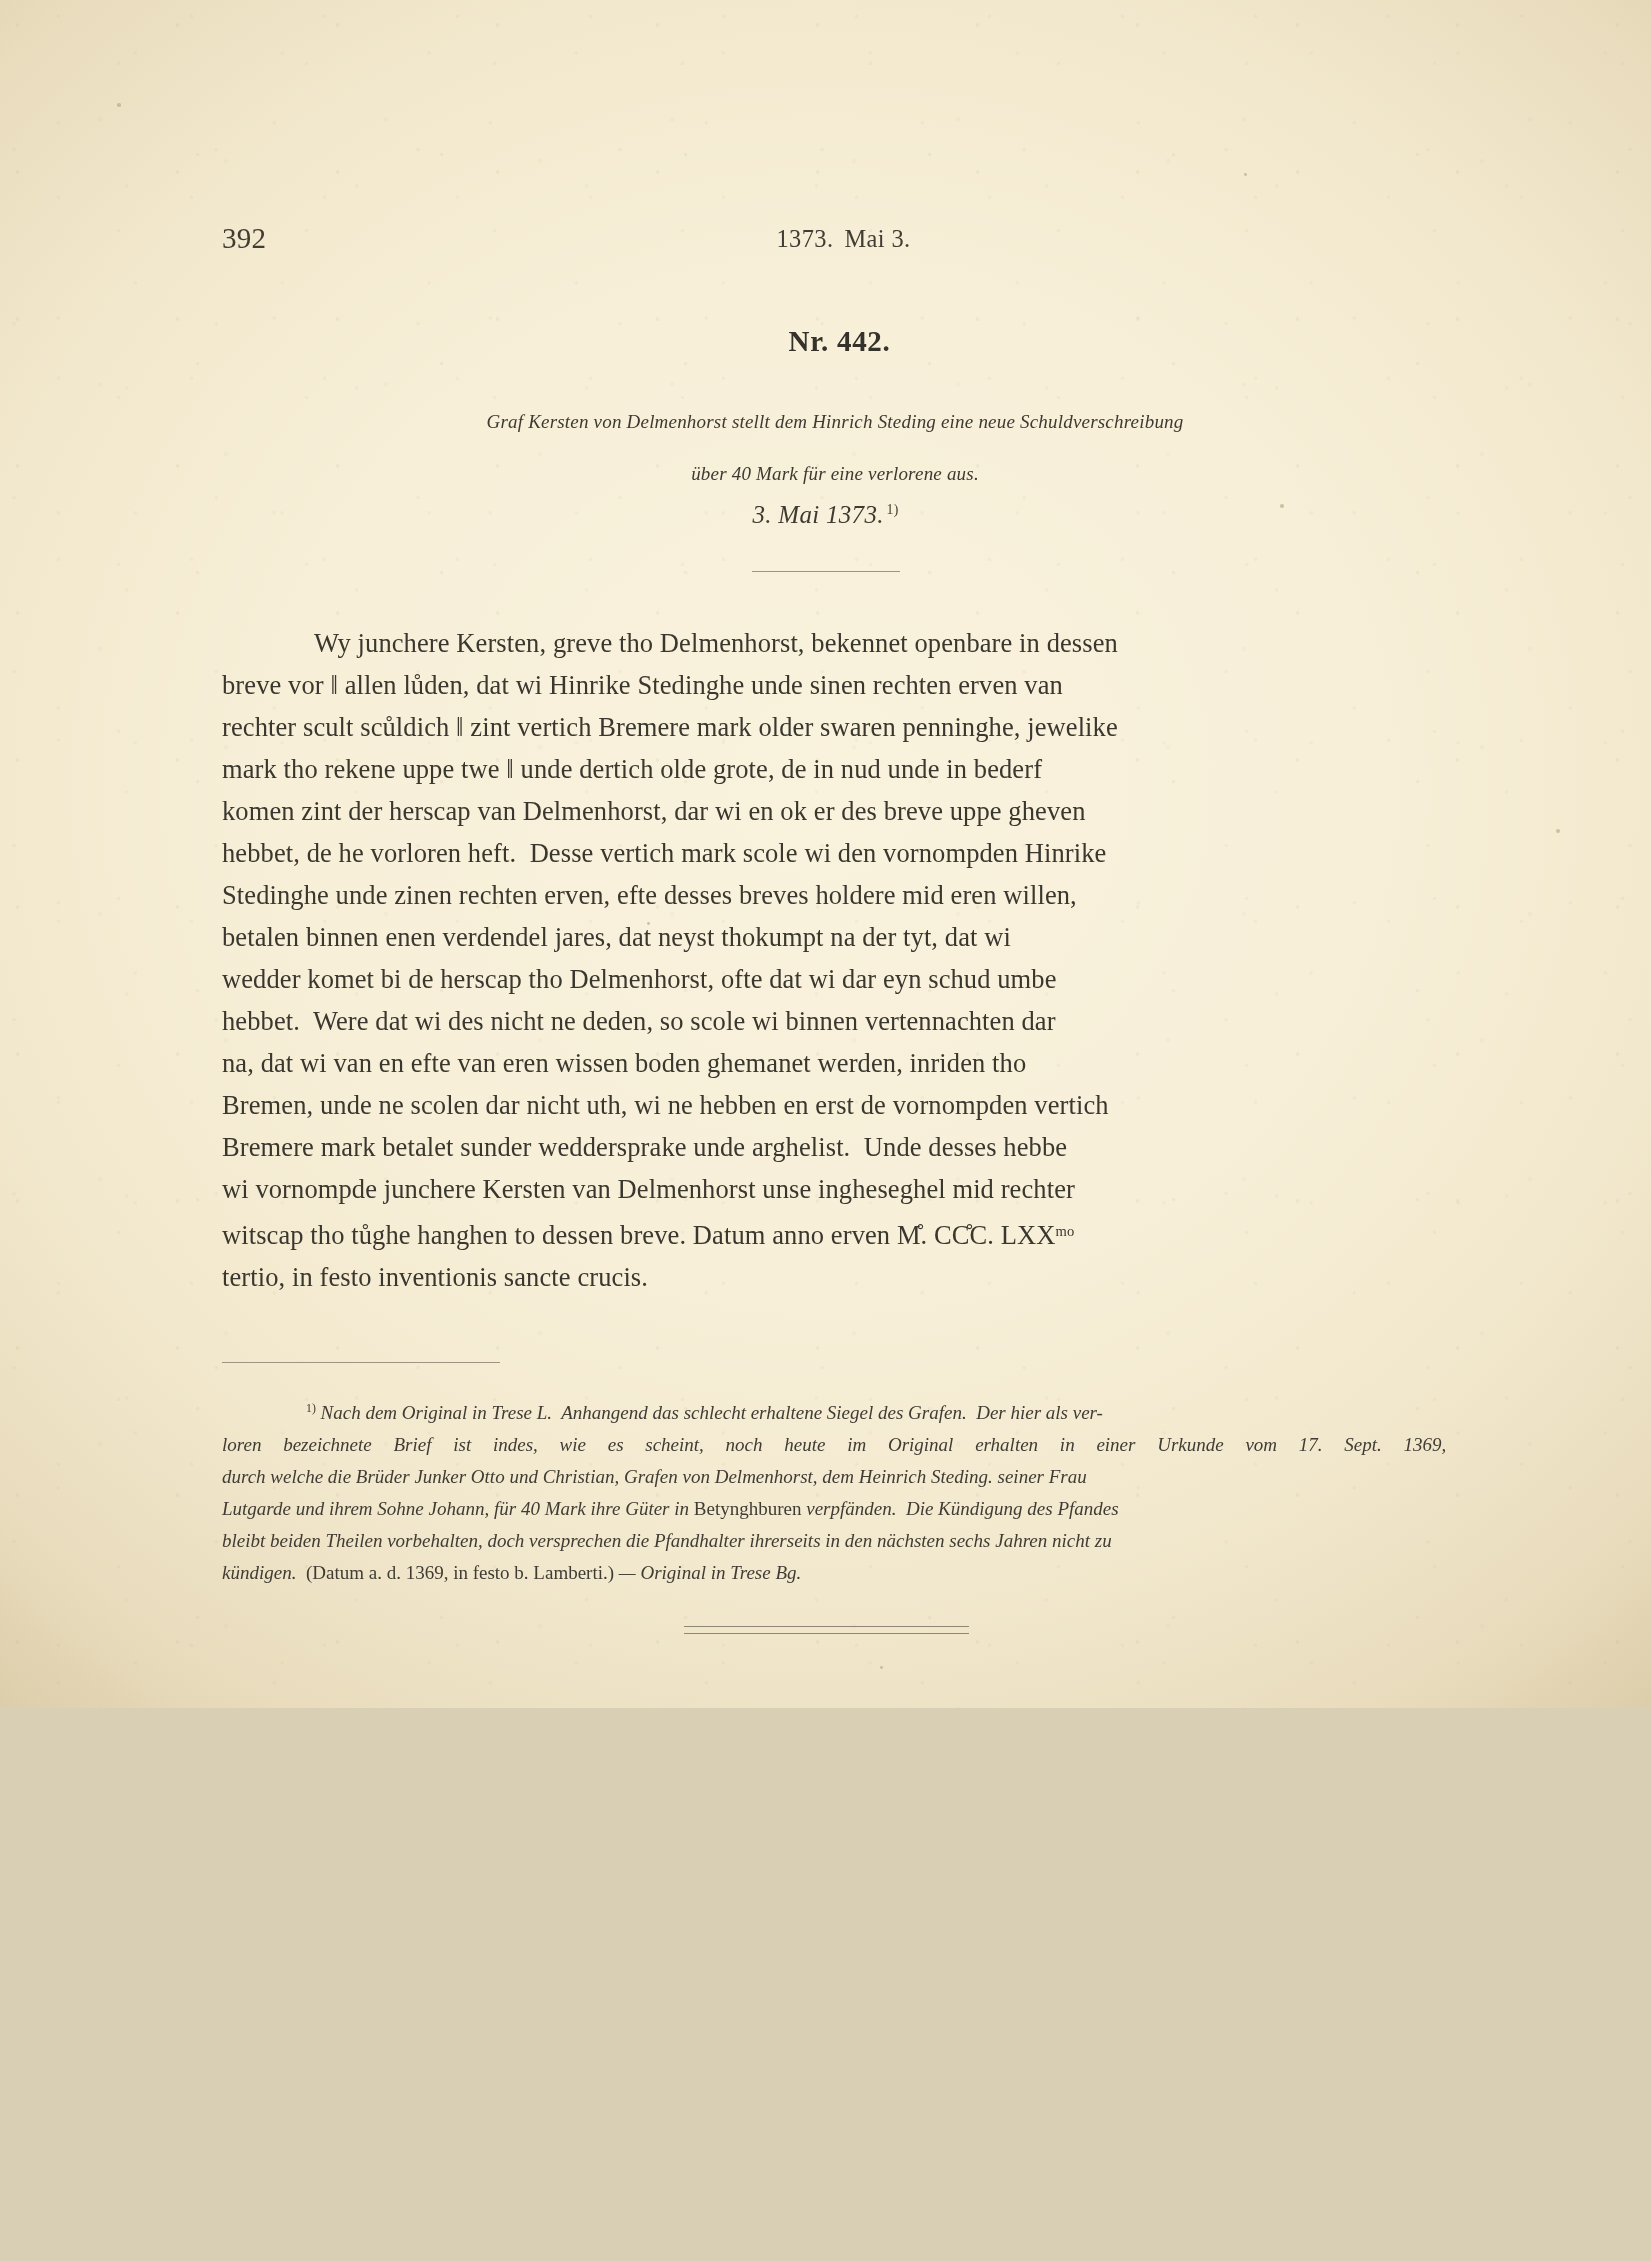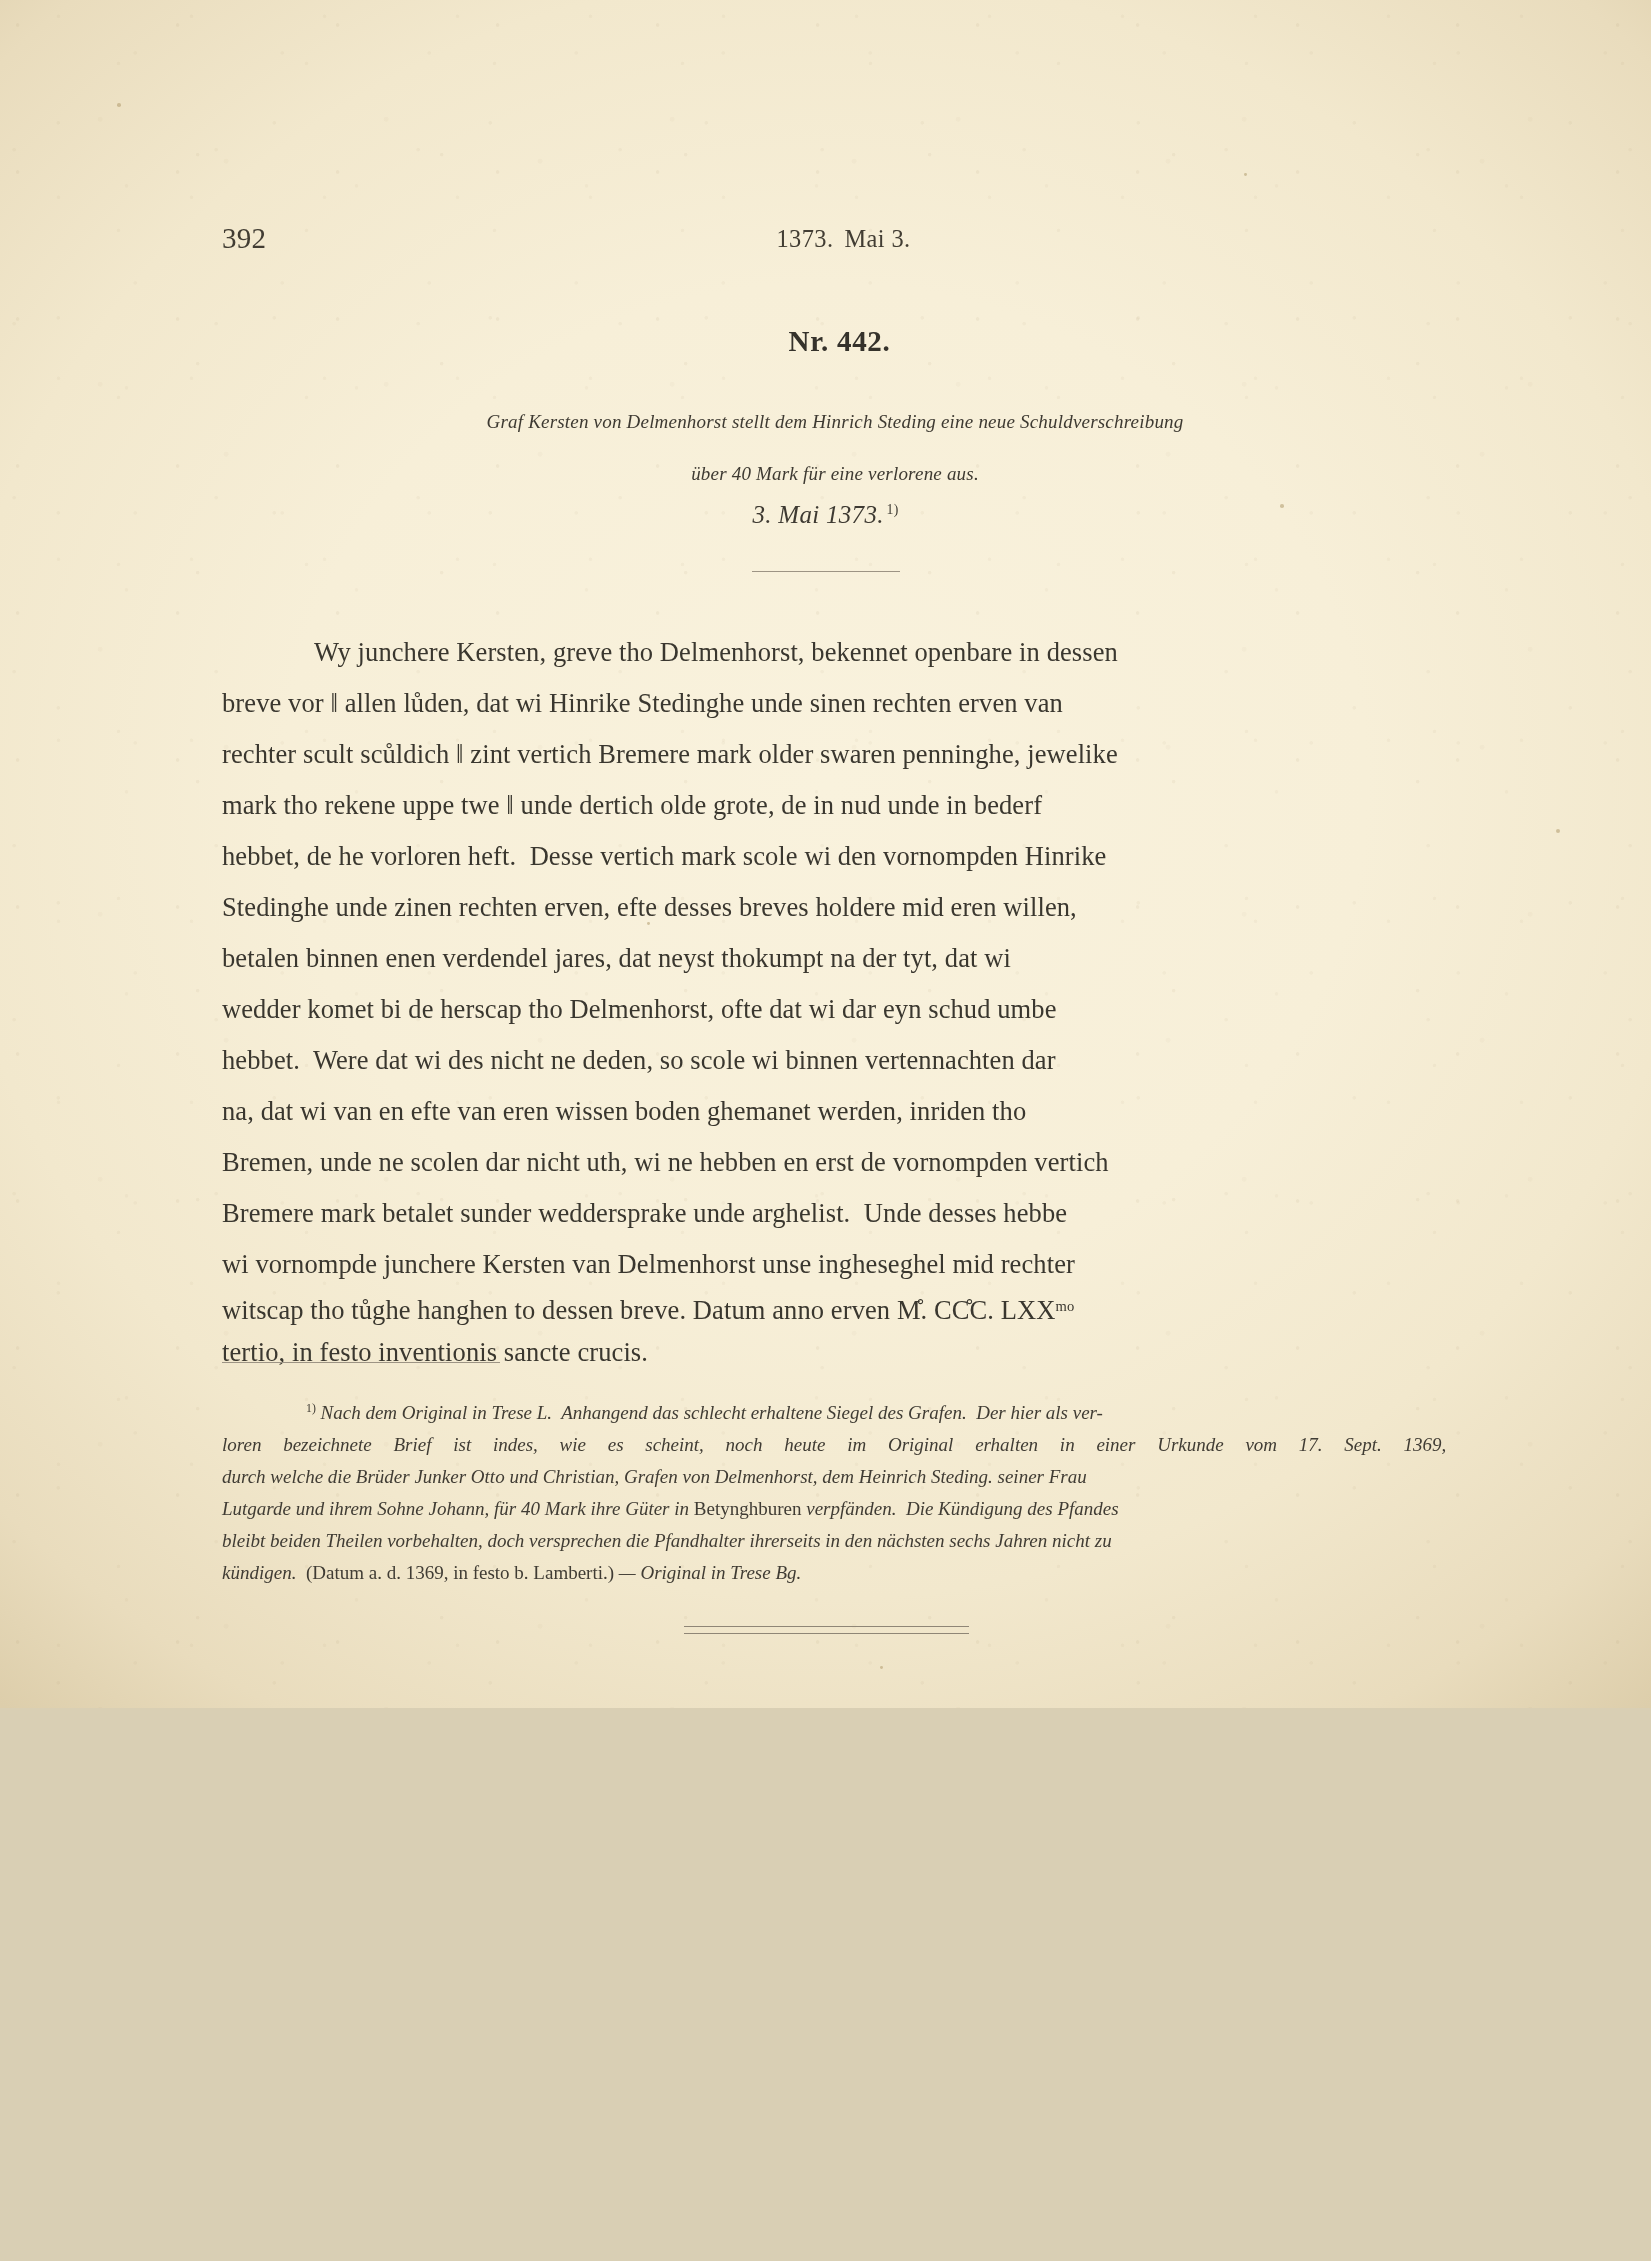--- a/index.html
+++ b/index.html
@@ -135,21 +135,21 @@
   .body-text .ln {
     display: block;
     white-space: nowrap;
     letter-spacing: 0.1px;
   }
   
   .body-text .ln.j {
     display: flex;
     justify-content: space-between;
   }
-  .body-text .ln.j > span { white-space: pre; margin-top: 9px; }
+  .body-text .ln.j > span { white-space: pre; }
   sup.ord { font-size: .55em; vertical-align: .58em; letter-spacing: 0; }
 
   
   .rule-foot {
     position: absolute;
     top: 1362px;
     left: 222px;
     width: 278px;
     height: 0;
     border-top: 1.4px solid #9d9484;
@@ -236,20 +236,23 @@
       <div class="ln j">
         <span>breve vor ‖ allen lůden, dat wi Hinrike Stedinghe unde sinen rechten erven van</span>
       </div>
       <div class="ln j">
         <span>rechter scult scůldich ‖ zint vertich Bremere mark older swaren penninghe, jewelike</span>
       </div>
       <div class="ln j">
         <span>mark tho rekene uppe twe ‖ unde dertich olde grote, de in nud unde in bederf</span>
       </div>
       <div class="ln j">
+        <span>komen zint der herscap van Delmenhorst, dar wi en ok er des breve uppe gheven</span>
+      </div>
+      <div class="ln j">
         <span>hebbet, de he vorloren heft.  Desse vertich mark scole wi den vornompden Hinrike</span>
       </div>
       <div class="ln j">
         <span>Stedinghe unde zinen rechten erven, efte desses breves holdere mid eren willen,</span>
       </div>
       <div class="ln j">
         <span>betalen binnen enen verdendel jares, dat neyst thokumpt na der tyt, dat wi</span>
       </div>
       <div class="ln j">
         <span>wedder komet bi de herscap tho Delmenhorst, ofte dat wi dar eyn schud umbe</span>

